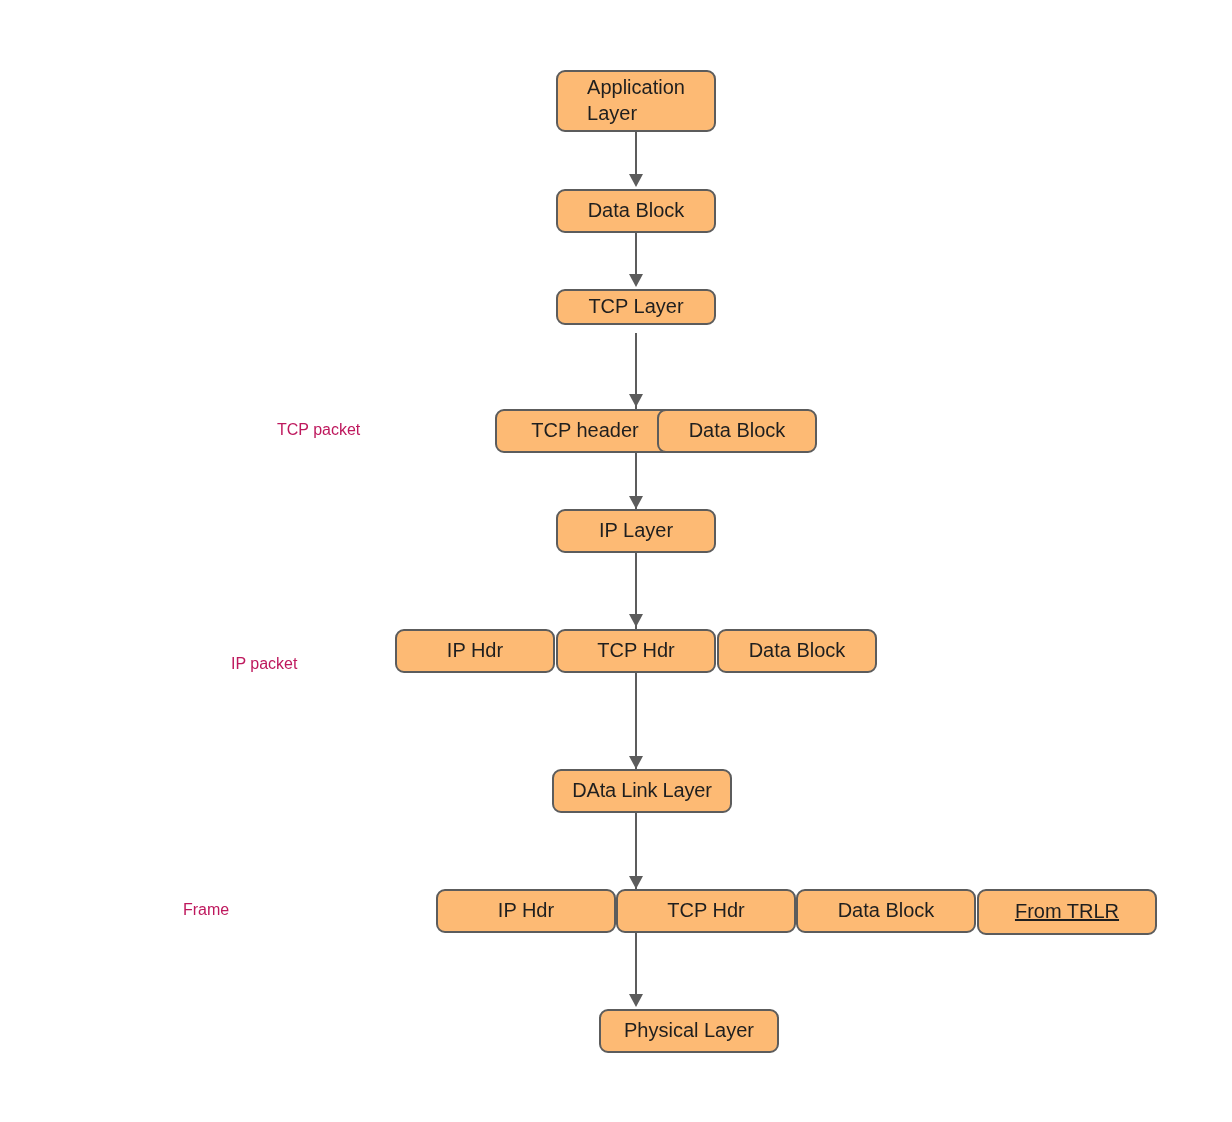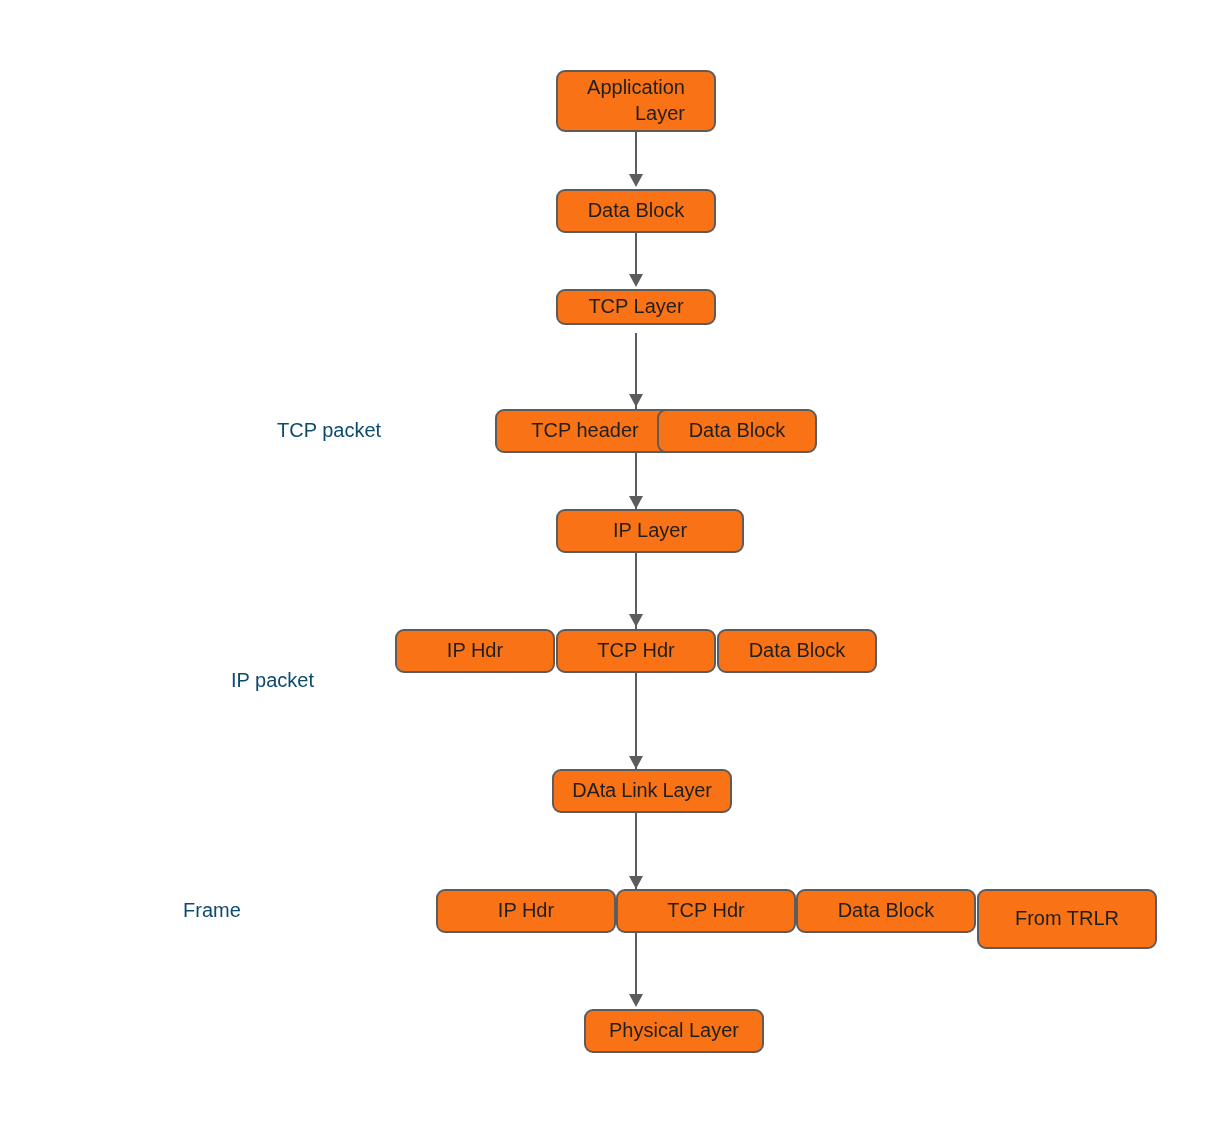--- a/index.html
+++ b/index.html
@@ -16,39 +16,39 @@
     width: 1232px;
     height: 1122px;
     background: #ffffff;
     overflow: hidden;
   }
   .node {
     position: absolute;
     box-sizing: border-box;
     border: 2px solid #5c5c5c;
     border-radius: 9px;
-    background: #f97316;
+    background: #fdba74;
     display: flex;
     align-items: center;
     justify-content: center;
-    text-align: right;
+    text-align: left;
     font-size: 20px;
     line-height: 1.28;
     color: #1f1f1f;
     white-space: pre-line;
   }
   .node.condensed {
     font-stretch: semi-condensed;
     letter-spacing: -0.2px;
     margin-left: 16px;
   }
   .side-label {
     position: absolute;
-    font-size: 20px;
-    color: #0c4a6e;
+    font-size: 16px;
+    color: #be185d;
     white-space: nowrap;
     display: flex;
     align-items: center;
     height: 24px;
   }
   .arrow {
     position: absolute;
     width: 2px;
     background: #5c5c5c;
   }
@@ -82,42 +82,42 @@
   <div class="arrow" style="left:635px; top:333px; height:84px;"></div>
   <div class="arrow-head" style="left:629px; top:394px;"></div>
 
   <div class="side-label" style="left:277px; top:418px;">TCP packet</div>
   <div class="node" style="left:495px; top:409px; width:180px; height:44px;">TCP header</div>
   <div class="node" style="left:657px; top:409px; width:160px; height:44px;">Data Block</div>
 
   <div class="arrow" style="left:635px; top:453px; height:56px;"></div>
   <div class="arrow-head" style="left:629px; top:496px;"></div>
 
-  <div class="node" style="left:556px; top:509px; width:188px; height:44px;">IP Layer</div>
+  <div class="node" style="left:556px; top:509px; width:160px; height:44px;">IP Layer</div>
 
   <div class="arrow" style="left:635px; top:553px; height:84px;"></div>
   <div class="arrow-head" style="left:629px; top:614px;"></div>
 
-  <div class="side-label" style="left:231px; top:668px;">IP packet</div>
+  <div class="side-label" style="left:231px; top:652px;">IP packet</div>
   <div class="node" style="left:395px; top:629px; width:160px; height:44px;">IP Hdr</div>
   <div class="node" style="left:556px; top:629px; width:160px; height:44px;">TCP Hdr</div>
   <div class="node" style="left:717px; top:629px; width:160px; height:44px;">Data Block</div>
 
   <div class="arrow" style="left:635px; top:673px; height:96px;"></div>
   <div class="arrow-head" style="left:629px; top:756px;"></div>
 
   <div class="node condensed" style="left:536px; top:769px; width:180px; height:44px;">DAta Link Layer</div>
 
   <div class="arrow" style="left:635px; top:813px; height:76px;"></div>
   <div class="arrow-head" style="left:629px; top:876px;"></div>
 
   <div class="side-label" style="left:167px; top:898px;margin-left:16px;">Frame</div>
   <div class="node" style="left:436px; top:889px; width:180px; height:44px;">IP Hdr</div>
   <div class="node" style="left:616px; top:889px; width:180px; height:44px;">TCP Hdr</div>
   <div class="node" style="left:796px; top:889px; width:180px; height:44px;">Data Block</div>
-  <div class="node" style="left:977px; top:889px; width:180px; height:60px;">From TRLR</div>
+  <div class="node" style="left:977px; top:889px; width:180px; height:46px;text-decoration:underline;">From TRLR</div>
 
   <div class="arrow" style="left:635px; top:933px; height:64px;"></div>
   <div class="arrow-head" style="left:629px; top:994px;"></div>
 
-  <div class="node" style="left:584px; top:1009px; width:180px; height:44px;">Physical Layer</div>
+  <div class="node" style="left:599px; top:1009px; width:180px; height:44px;">Physical Layer</div>
 
 </div>
 
 </body></html>

